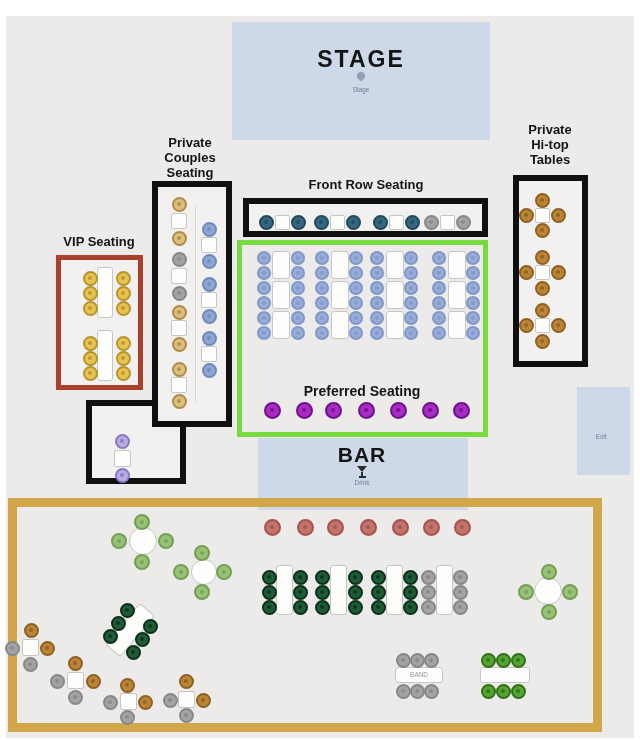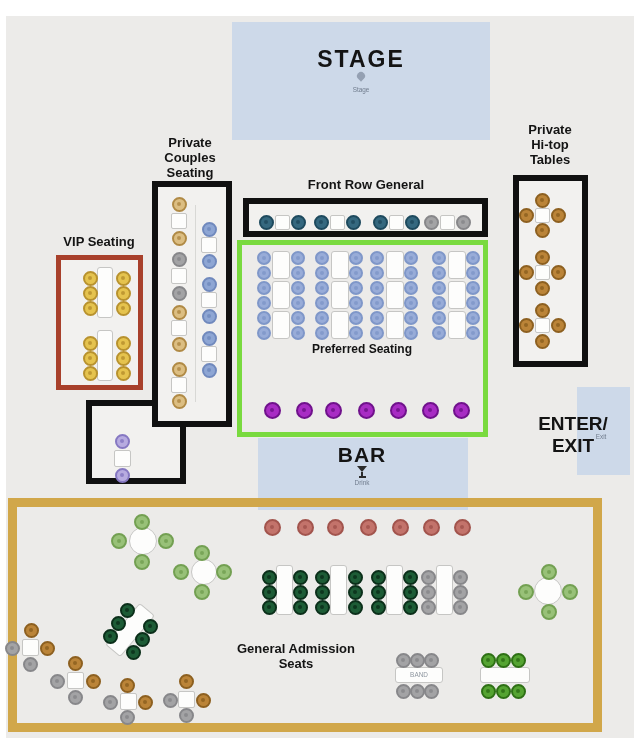--- a/index.html
+++ b/index.html
@@ -617,34 +617,30 @@
       <div style="position: absolute; left: 50%; top: 50%; width: 4px; height: 4px; margin: -2px 0px 0px -2px; border-radius: 50%; background: rgb(46, 112, 21); opacity: 0.85;"></div>
     </div>
     <div class="label lg" style="left:361px;top:59px;font-size:23px;letter-spacing:2px">STAGE</div>
   <div class="pin" style="left:357px;top:72px"></div>
   <div class="label tiny" style="left:361px;top:90px">Stage</div>
 
   <div class="label sm" style="left:190px;top:157px">Private
 Couples
 Seating</div>
   <div class="label sm" style="left:99px;top:241px">VIP Seating</div>
-  <div class="label sm" style="left:366px;top:184px">Front Row General</div>
-  <div class="label sm" style="left:362px;top:349px;font-size:12px">Preferred Seating</div>
+  <div class="label sm" style="left:366px;top:184px">Front Row Seating</div>
+  <div class="label sm" style="left:362px;top:391px;font-size:14px">Preferred Seating</div>
   <div class="label sm" style="left:550px;top:144px">Private
 Hi-top
 Tables</div>
 
-  <div class="label lg" style="left:573px;top:435px;font-size:19px;line-height:22px">ENTER/
-EXIT</div>
   <div class="label tiny" style="left:601px;top:437px">Exit</div>
 
   <div class="label lg" style="left:362px;top:455px;font-size:21px;letter-spacing:1px">BAR</div>
   <div class="glass" style="left:356px;top:466px">
     <div class="cup"></div>
     <div class="stem"></div>
     <div class="base"></div>
   </div>
   <div class="label tiny" style="left:362px;top:483px">Drink</div>
 
-  <div class="label sm" style="left:296px;top:656px">General Admission
-Seats</div>
   <div class="label tiny" style="left:419px;top:675px;color:#8d959e">BAND</div>
 </div>
 
 </body></html>

